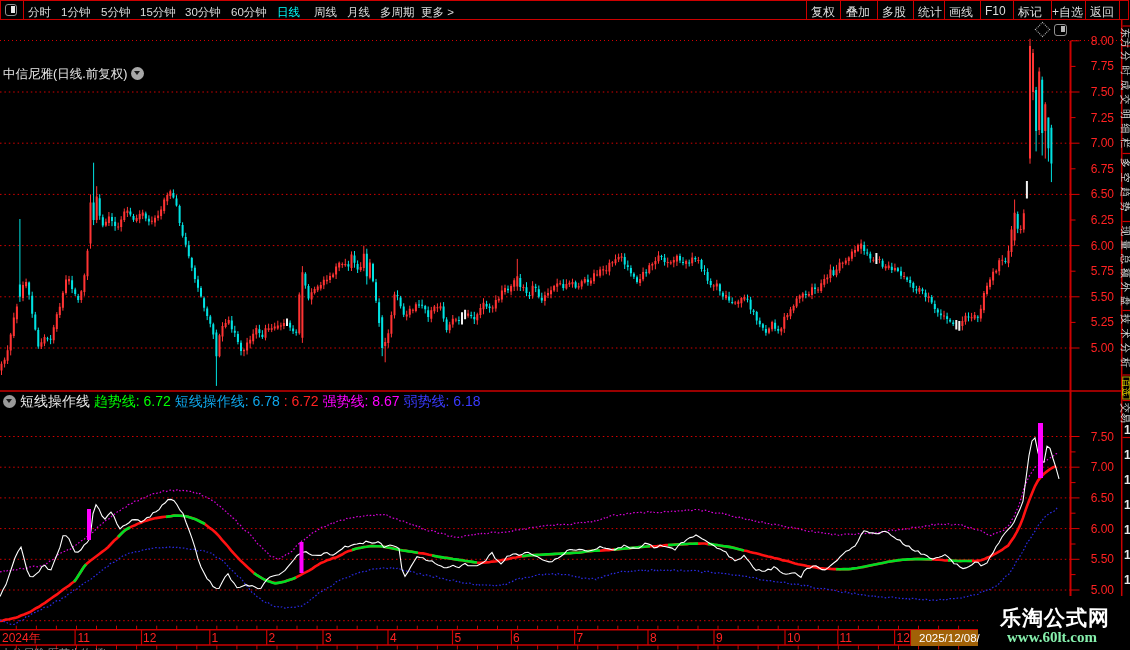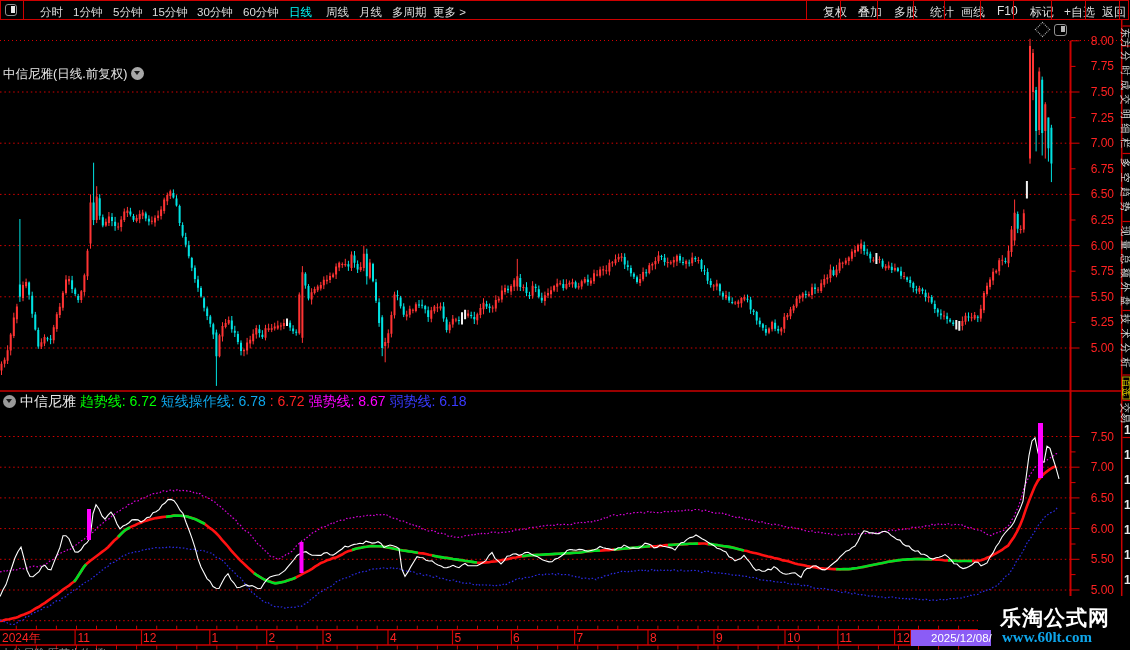--- a/index.html
+++ b/index.html
@@ -1,27 +1,27 @@
 <!DOCTYPE html>
 <html><head><meta charset="utf-8">
 <style>
 *{margin:0;padding:0;box-sizing:border-box;}
 html,body{width:1130px;height:650px;background:#000;overflow:hidden;}
 body{position:relative;font-family:"Liberation Sans",sans-serif;}
 #tb{position:absolute;left:0;top:0;width:1129px;height:19.5px;border:1px solid #cc0000;background:#000;}
-.ti{position:absolute;top:3.5px;font-size:11.5px;color:#dedede;white-space:nowrap;margin-left:12px;}
+.ti{position:absolute;top:3.5px;font-size:11.5px;color:#dedede;white-space:nowrap;}
 .sep{position:absolute;top:0;width:1px;height:19px;background:#cc0000;}
 #title{position:absolute;left:3px;top:22px;font-size:12.5px;color:#e8e8e8;white-space:nowrap;margin-top:44px;}
 .circ{display:inline-block;width:13px;height:13px;border-radius:50%;background:#a8a8a8;position:relative;vertical-align:-2px;}
 .circ:after{content:"";position:absolute;left:3.2px;top:4px;border-left:3.4px solid transparent;border-right:3.4px solid transparent;border-top:4.5px solid #1a1a1a;}
 #hdr{position:absolute;left:3px;top:393px;font-size:14px;white-space:nowrap;color:#e8e8e8;}
 #hdr span{margin:0;}
 #wm1{position:absolute;left:997px;top:604px;width:113px;text-align:right;font-family:"Liberation Serif",serif;font-weight:bold;font-size:21px;color:#fff;letter-spacing:1px;}
-#wm2{position:absolute;left:997px;top:629px;width:100px;text-align:center;font-family:"Liberation Serif",serif;font-weight:bold;font-size:15px;color:#0ea5e9;}
-#dbox{position:absolute;left:911px;top:629.5px;width:80px;height:16px;background:#8b5cf6;color:#fff;font-size:11.5px;line-height:16px;padding-left:20px;}
+#wm2{position:absolute;left:997px;top:629px;width:100px;text-align:right;font-family:"Liberation Serif",serif;font-weight:bold;font-size:15px;color:#86efac;}
+#dbox{position:absolute;left:911px;top:629.5px;width:67px;height:16px;background:#a16207;color:#fff;font-size:11.5px;line-height:16px;padding-left:8px;}
 #cut{position:absolute;left:1px;top:646px;width:200px;height:4px;overflow:hidden;font-size:11px;color:#999;}
 .icn{position:absolute;}
 .tr{font-size:12px !important;}
 </style></head>
 <body>
 <svg width="1130" height="650" viewBox="0 0 1130 650" xmlns="http://www.w3.org/2000/svg" style="position:absolute;left:0;top:0">
 <style>
 .pl{font:12px "Liberation Sans",sans-serif;fill:#ff2222;}
 .dl{font:12px "Liberation Sans",sans-serif;fill:#ff2222;}
 .st{font:10px "Liberation Sans",sans-serif;fill:#dcdcdc;}
@@ -145,16 +145,16 @@
   <div class="ti tr" style="left:1051px;top:3px">+自选</div>
   <div class="sep" style="left:1083.6px"></div>
   <div class="ti tr" style="left:1089px;top:3px">返回</div>
   <div class="sep" style="left:1118px"></div>
 </div>
 <div id="title">中信尼雅(日线.前复权) <span class="circ"></span></div>
 <div class="icn" style="left:1037px;top:24px;width:11px;height:11px;border:1px dotted #b8b8b8;transform:rotate(45deg);"></div>
 <div class="icn" style="left:1054px;top:23.5px;width:13px;height:12px;border:1.4px solid #909090;border-radius:3px;">
     <div style="position:absolute;right:1.5px;top:1.5px;width:3.5px;height:6px;background:#b8b8b8;"></div>
   </div>
-<div id="hdr"><span class="circ" style="background:#9a9a9a;"></span> <span style="color:#e8e8e8">中信尼雅</span> <span style="color:#00ff00">趋势线: 6.72</span> <span style="color:#0ea5e9">短线操作线: 6.78</span> <span style="color:#ff2222">: 6.72</span> <span style="color:#ff00ff">强势线: 8.67</span> <span style="color:#3a3aff">弱势线: 6.18</span></div>
+<div id="hdr"><span class="circ" style="background:#9a9a9a;"></span> <span style="color:#e8e8e8">短线操作线</span> <span style="color:#00ff00">趋势线: 6.72</span> <span style="color:#0ea5e9">短线操作线: 6.78</span> <span style="color:#ff2222">: 6.72</span> <span style="color:#ff00ff">强势线: 8.67</span> <span style="color:#3a3aff">弱势线: 6.18</span></div>
 <div id="dbox">2025/12/08/</div>
 <div id="wm1">乐淘公式网</div>
 <div id="wm2">www.60lt.com</div>
 <div id="cut">中信尼雅 医药生物 涨</div>
 </body></html>

